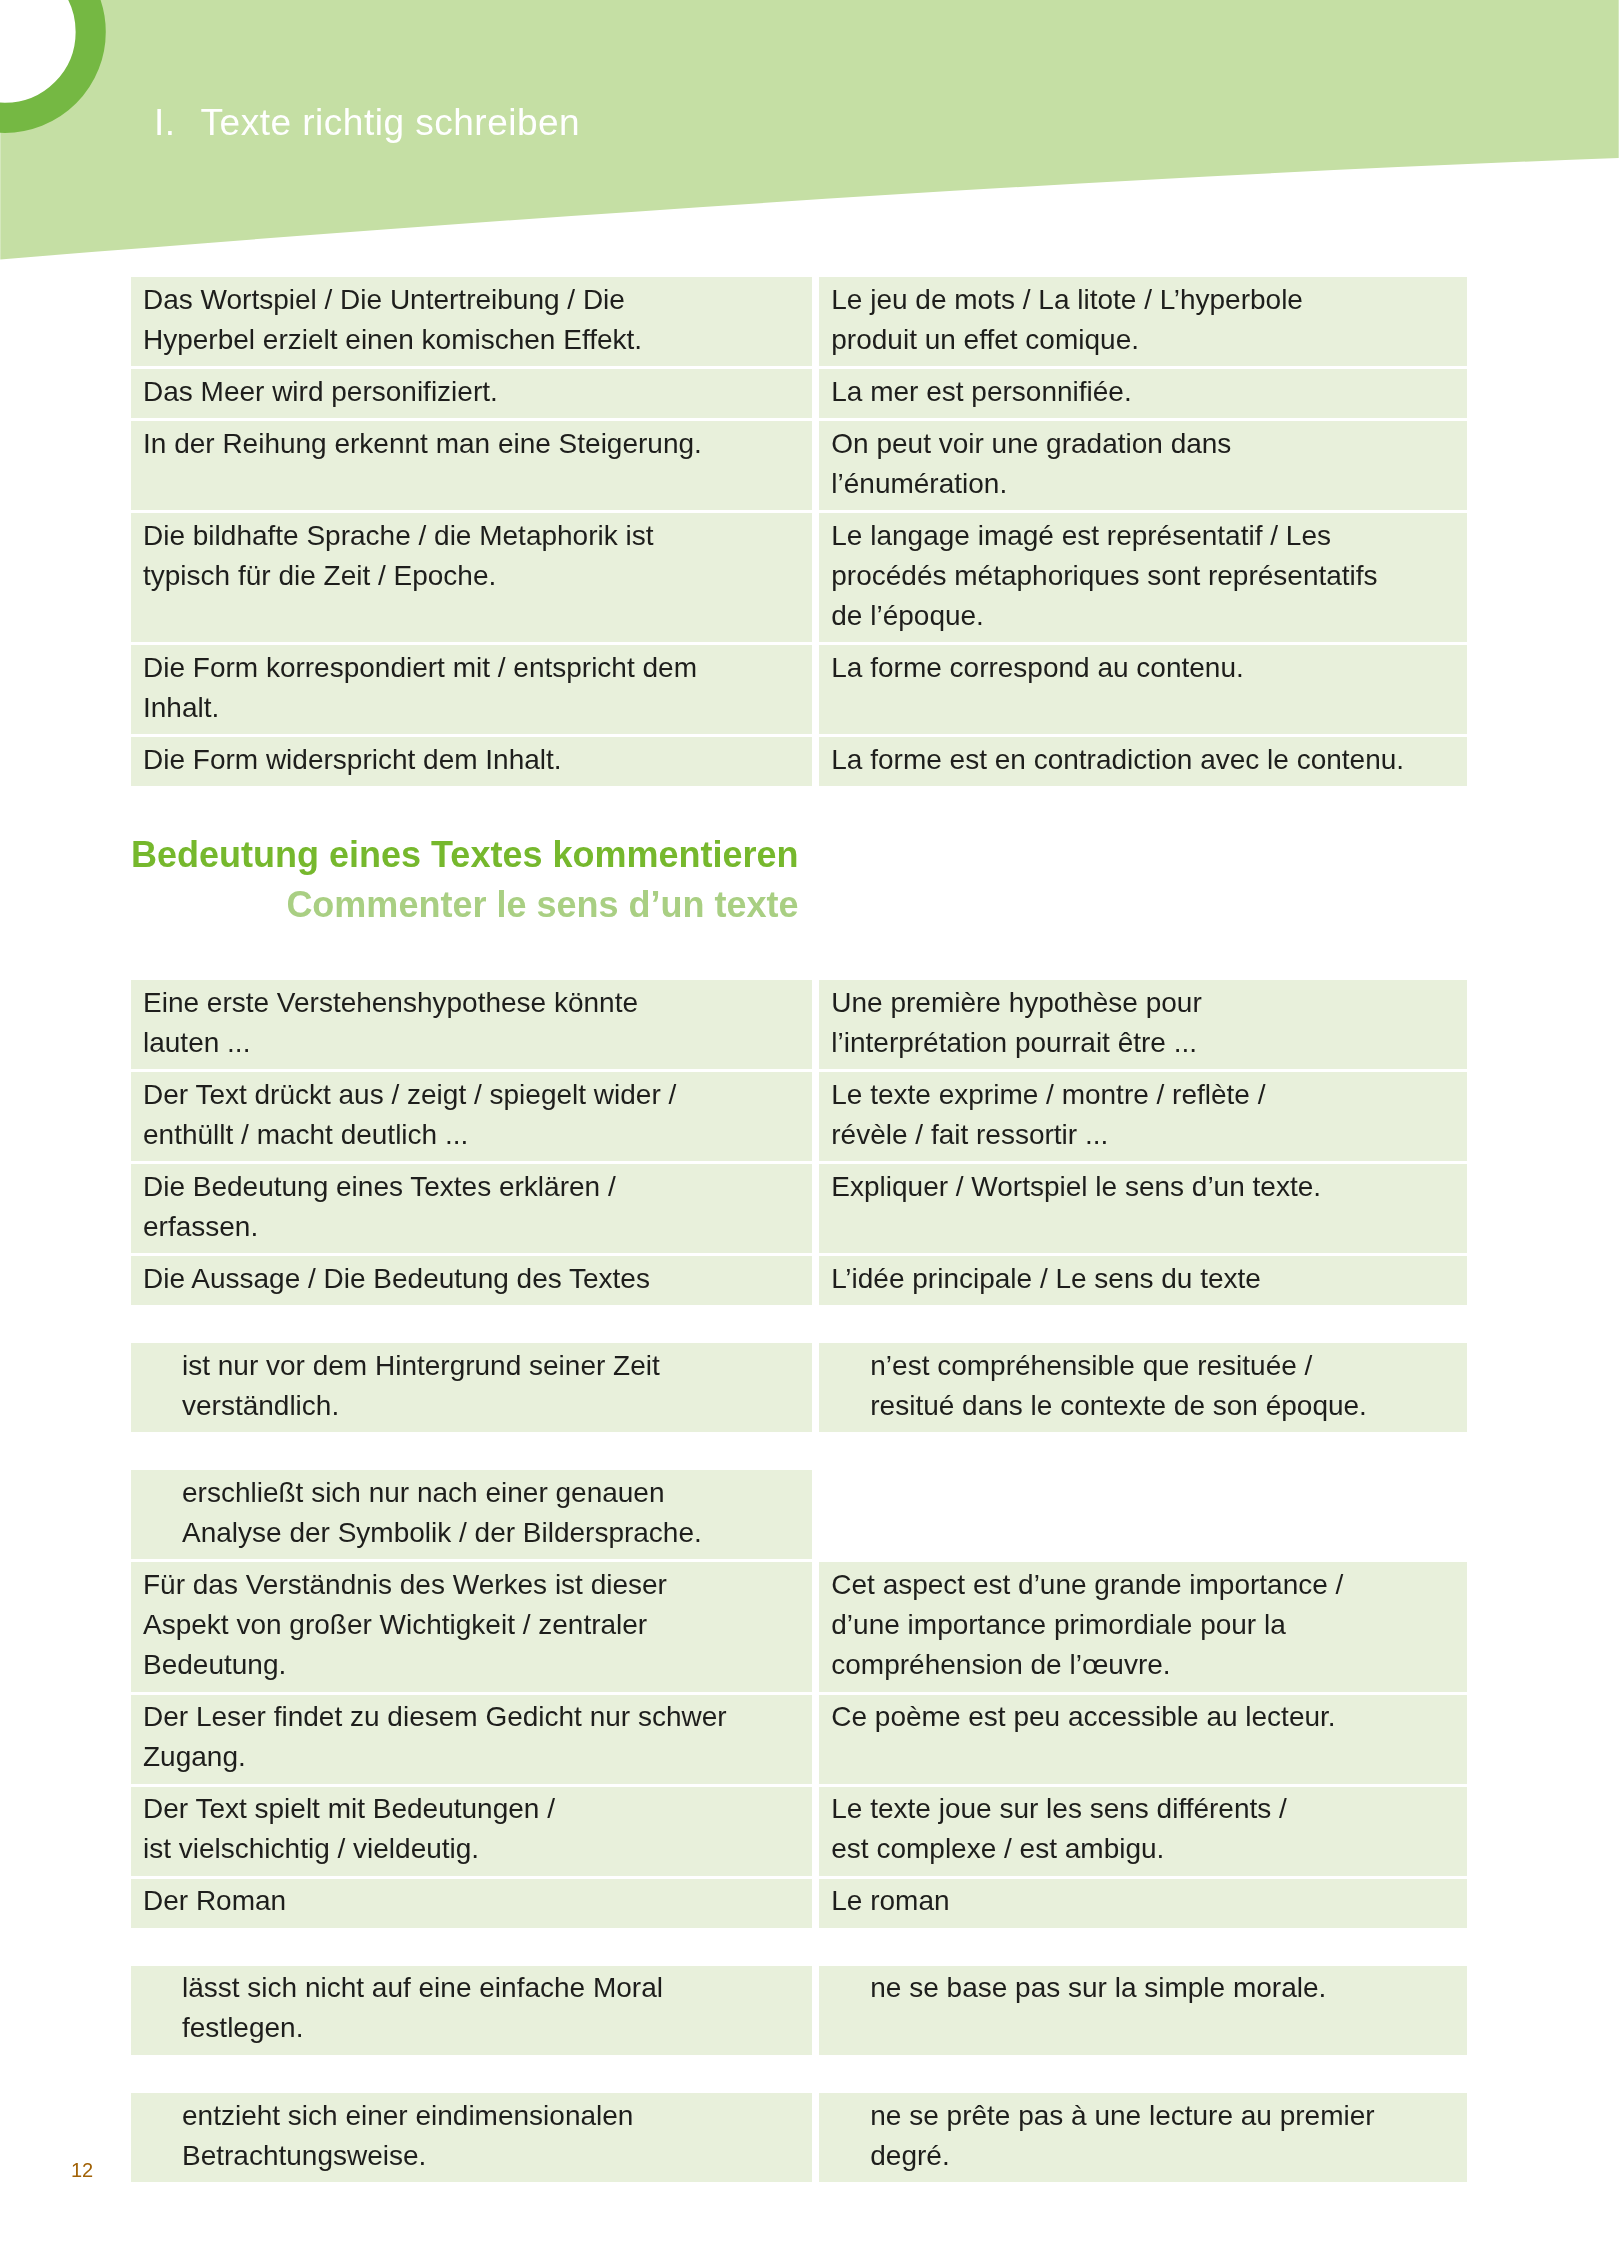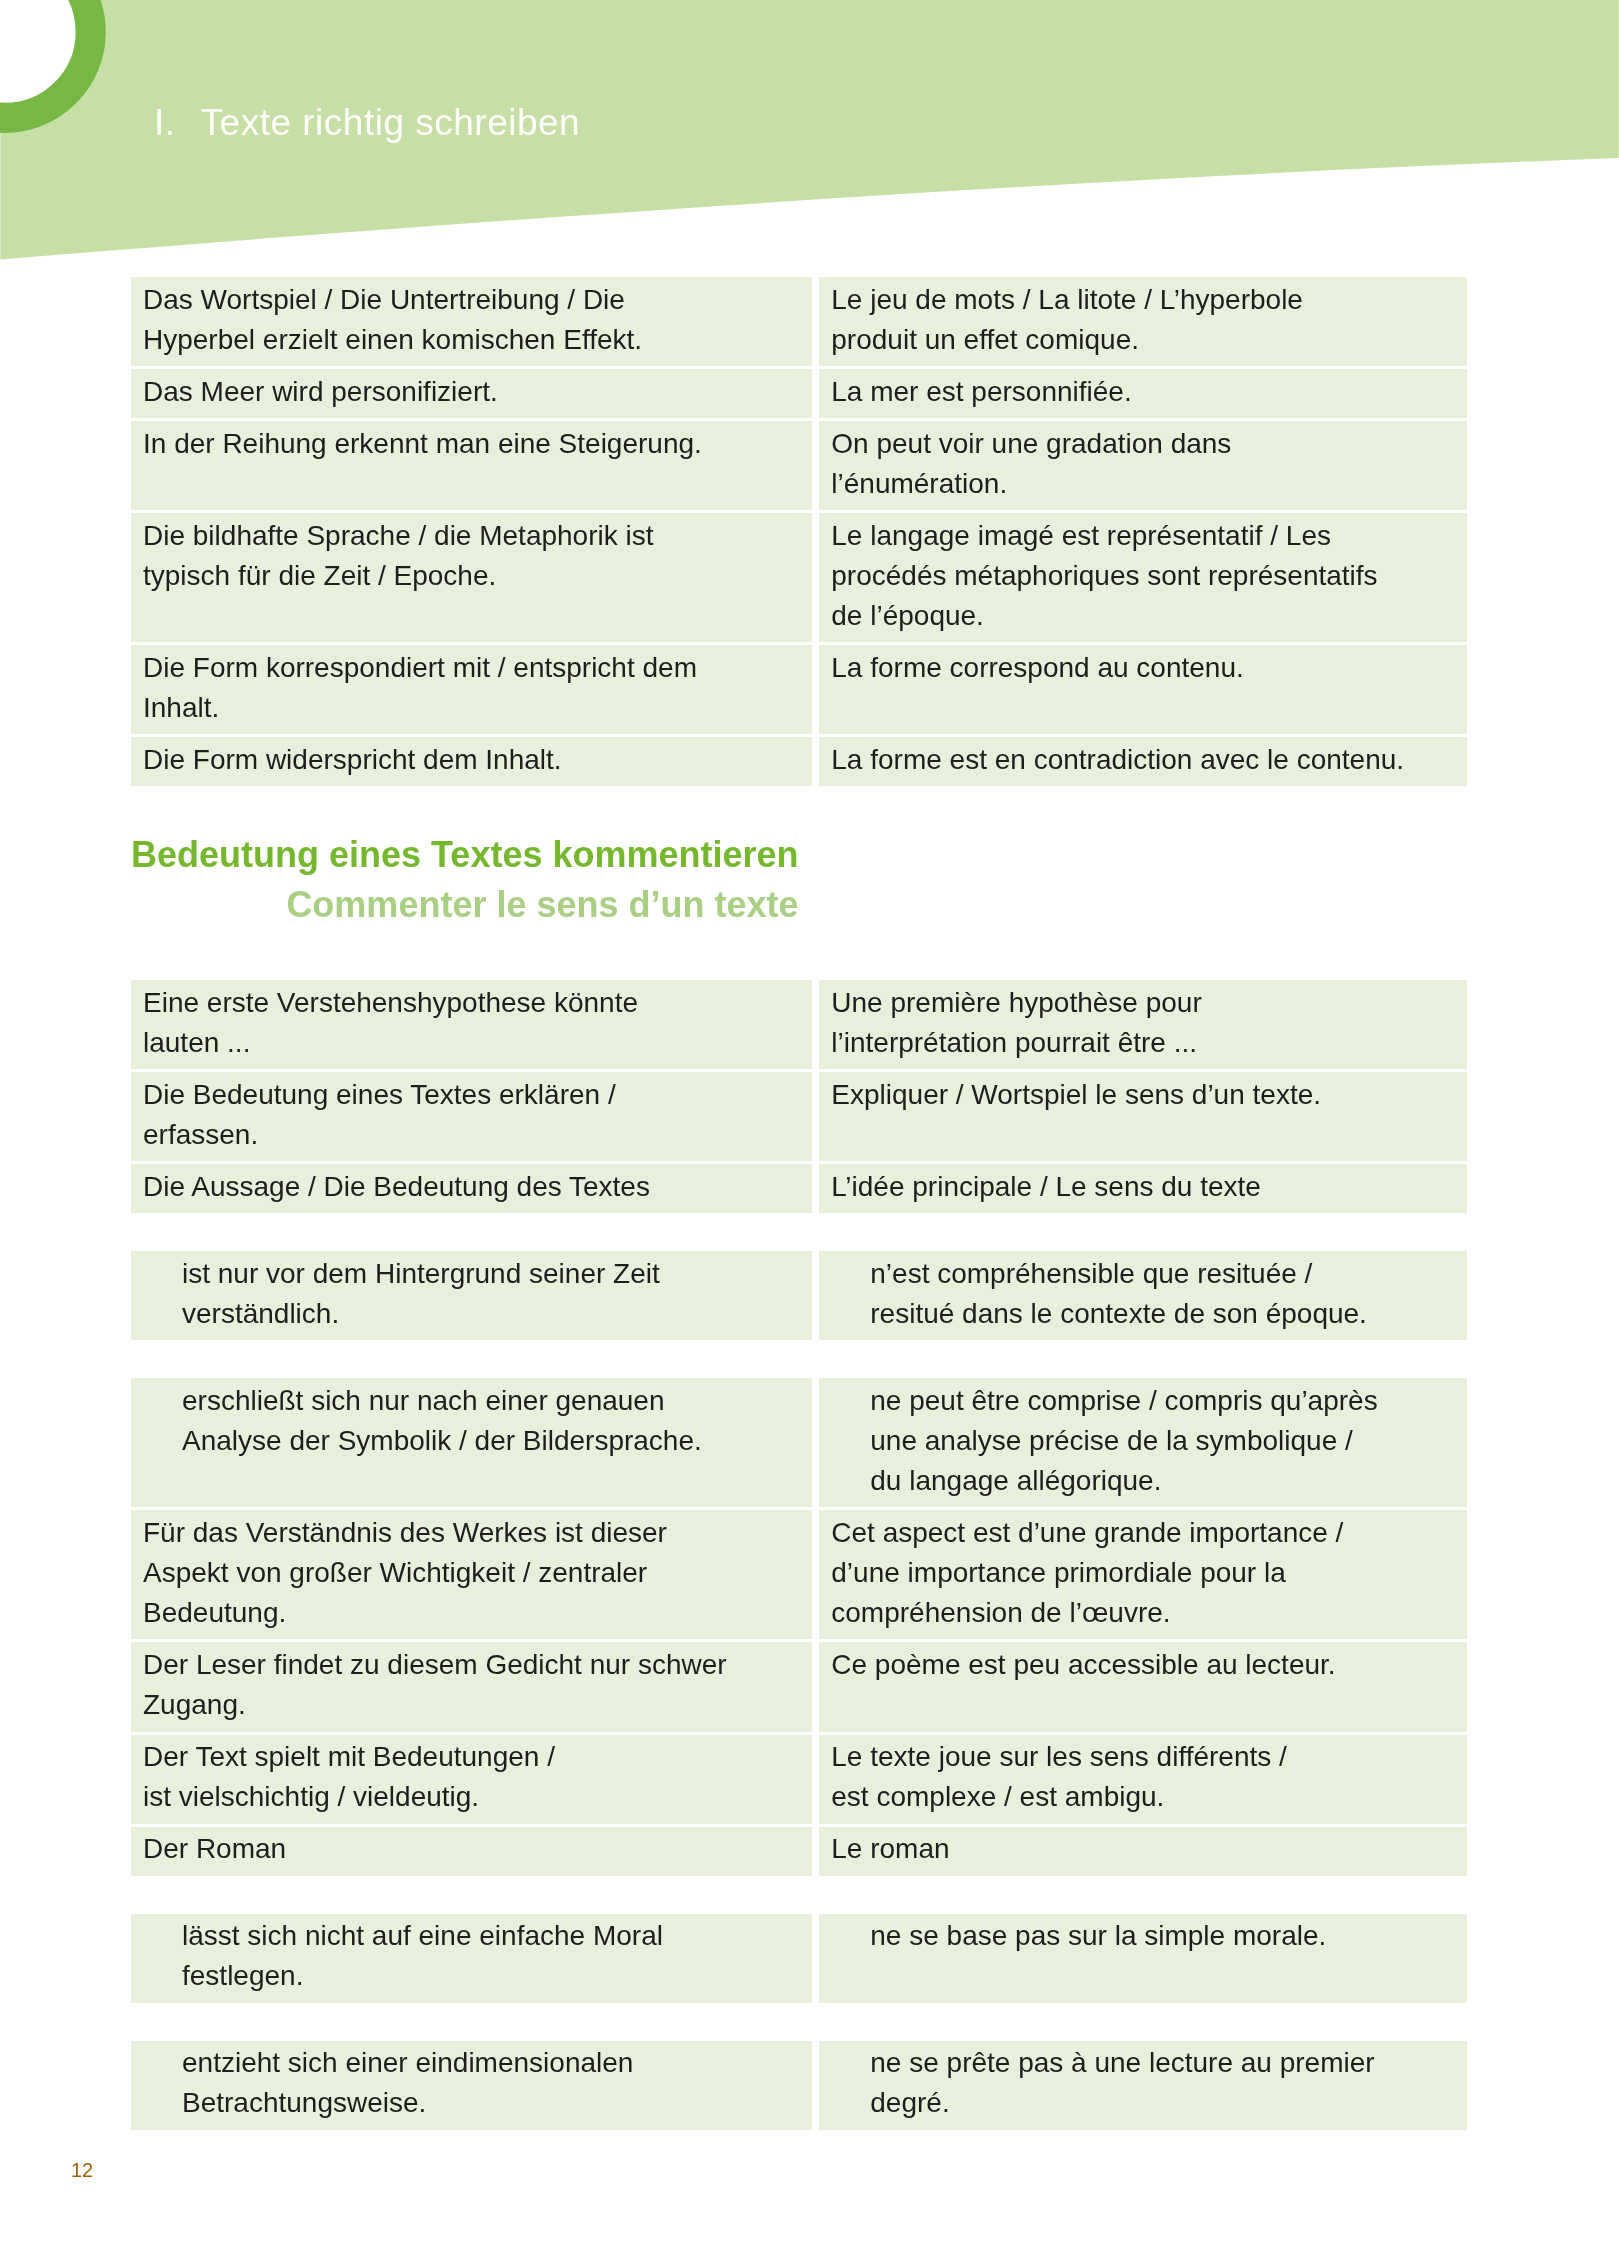--- a/index.html
+++ b/index.html
@@ -107,40 +107,43 @@
   </div>
 
   <section class="ptable" id="table2">
       <div class="trow">
         <div class="cell de">Eine erste Verstehenshypothese könnte
 lauten ...</div>
         <div class="cell fr">Une première hypothèse pour
 l’interprétation pourrait être ...</div>
       </div>
       <div class="trow">
+        <div class="cell de">Der Text drückt aus / zeigt / spiegelt wider /
+enthüllt / macht deutlich ...</div>
+        <div class="cell fr">Le texte exprime / montre / reflète /
+révèle / fait ressortir ...</div>
+      </div>
+      <div class="trow">
         <div class="cell de">Die Bedeutung eines Textes erklären /
 erfassen.</div>
         <div class="cell fr">Expliquer / Wortspiel le sens d’un texte.</div>
       </div>
       <div class="trow">
         <div class="cell de">Die Aussage / Die Bedeutung des Textes</div>
         <div class="cell fr">L’idée principale / Le sens du texte</div>
       </div>
       <div class="trow indent">
         <div class="cell de">ist nur vor dem Hintergrund seiner Zeit
 verständlich.</div>
         <div class="cell fr">n’est compréhensible que resituée /
 resitué dans le contexte de son époque.</div>
       </div>
       <div class="trow indent">
         <div class="cell de">erschließt sich nur nach einer genauen
 Analyse der Symbolik / der Bildersprache.</div>
-        <div class="cell fr">ne peut être comprise / compris qu’après
-une analyse précise de la symbolique /
-du langage allégorique.</div>
       </div>
       <div class="trow">
         <div class="cell de">Für das Verständnis des Werkes ist dieser
 Aspekt von großer Wichtigkeit / zentraler
 Bedeutung.</div>
         <div class="cell fr">Cet aspect est d’une grande importance /
 d’une importance primordiale pour la
 compréhension de l’œuvre.</div>
       </div>
       <div class="trow">

